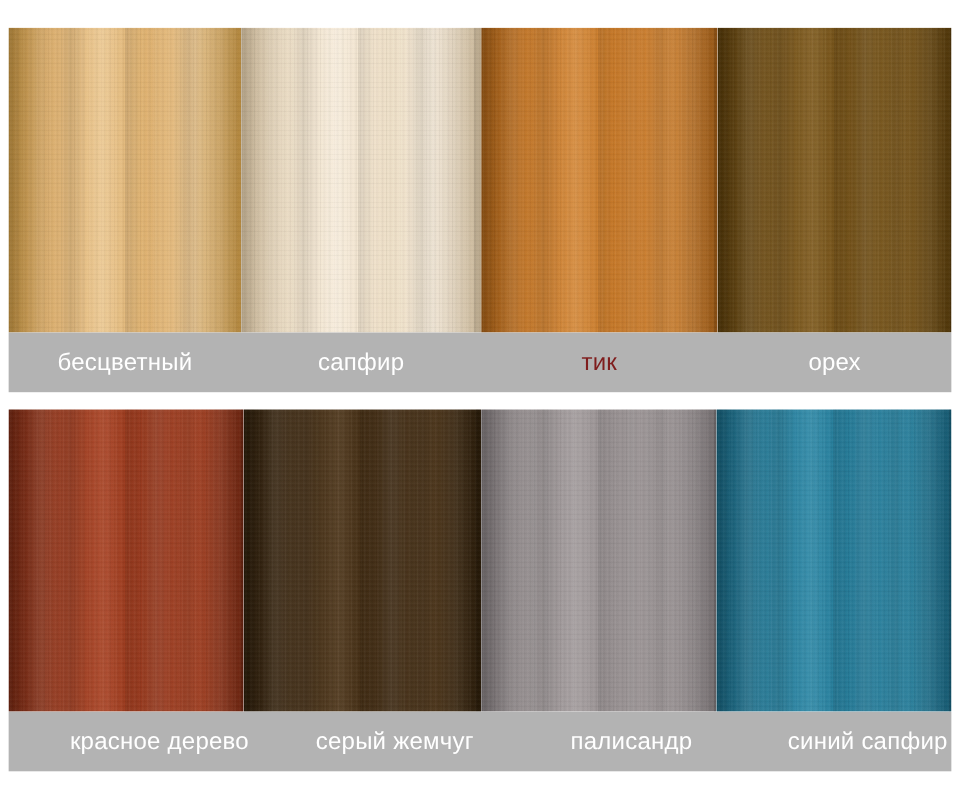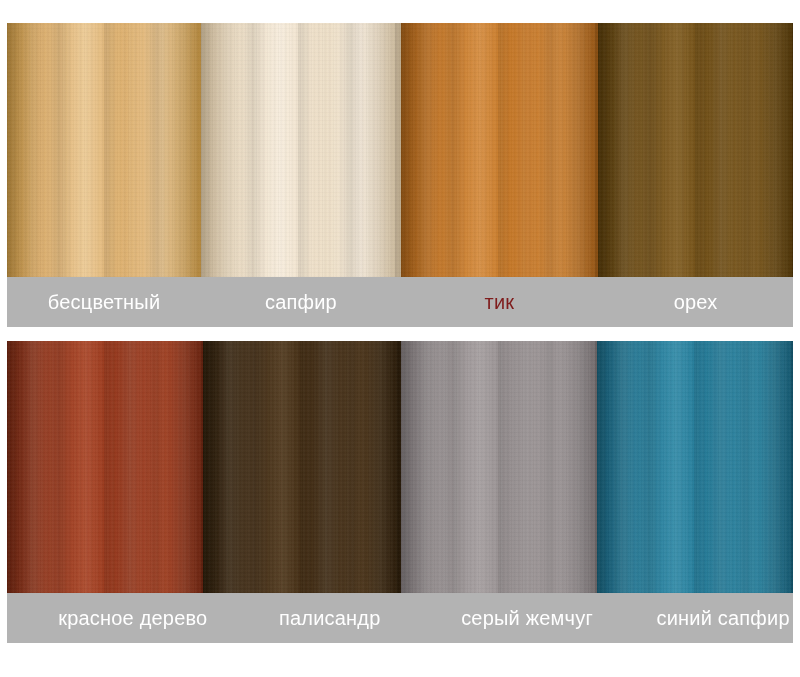--- a/index.html
+++ b/index.html
@@ -206,20 +206,20 @@
         <div class="grain-bands"></div>
         <div class="grain-fibre"></div>
         <div class="grain-scan"></div>
         <div class="grain-shade"></div>
       </div>
 
     </div>
 
     <div class="label-bar" style="background: rgb(179, 179, 179);">
       <div class="label-cell" style="flex: 0 0 24.9%; color: rgb(255, 255, 255); padding-left: 28px;">красное дерево</div>
+      <div class="label-cell" style="flex: 0 0 25%; color: rgb(255, 255, 255);">серый жемчуг</div>
       <div class="label-cell" style="flex: 0 0 25.2%; color: rgb(255, 255, 255);">палисандр</div>
-      <div class="label-cell" style="flex: 0 0 25%; color: rgb(255, 255, 255);">серый жемчуг</div>
       <div class="label-cell" style="flex: 0 0 24.9%; color: rgb(255, 255, 255);">синий сапфир</div>
     </div>
 
   </div>
 
 </div>
 
 </body></html>

